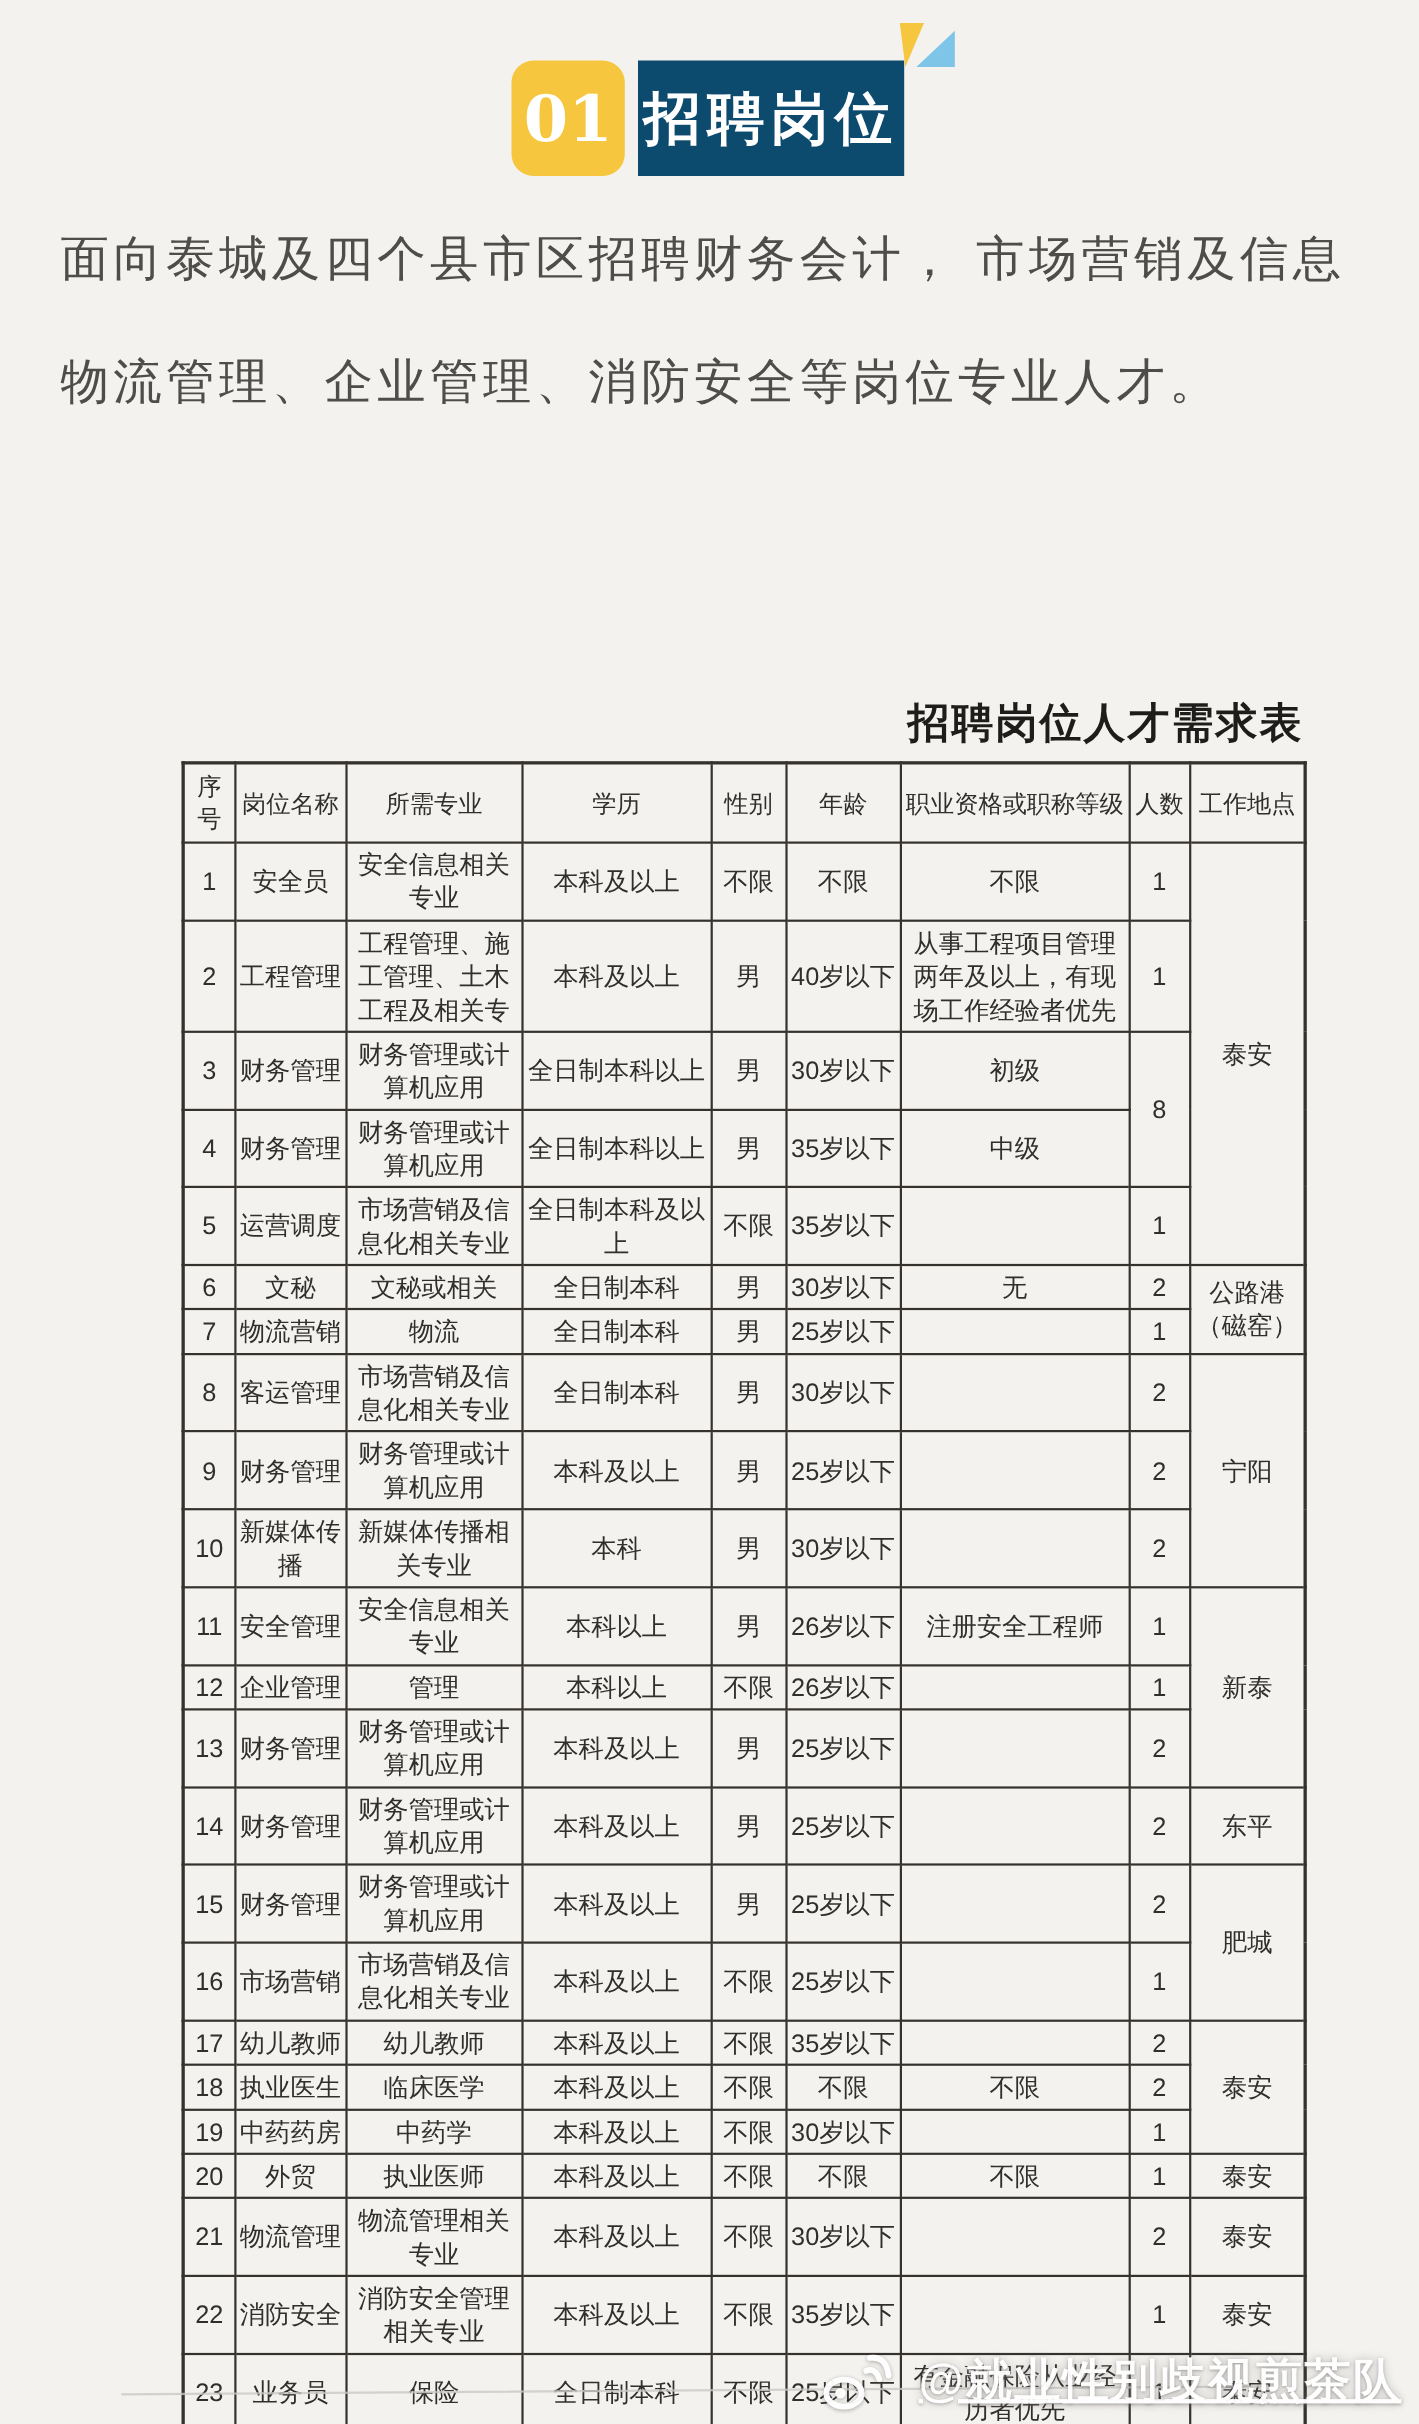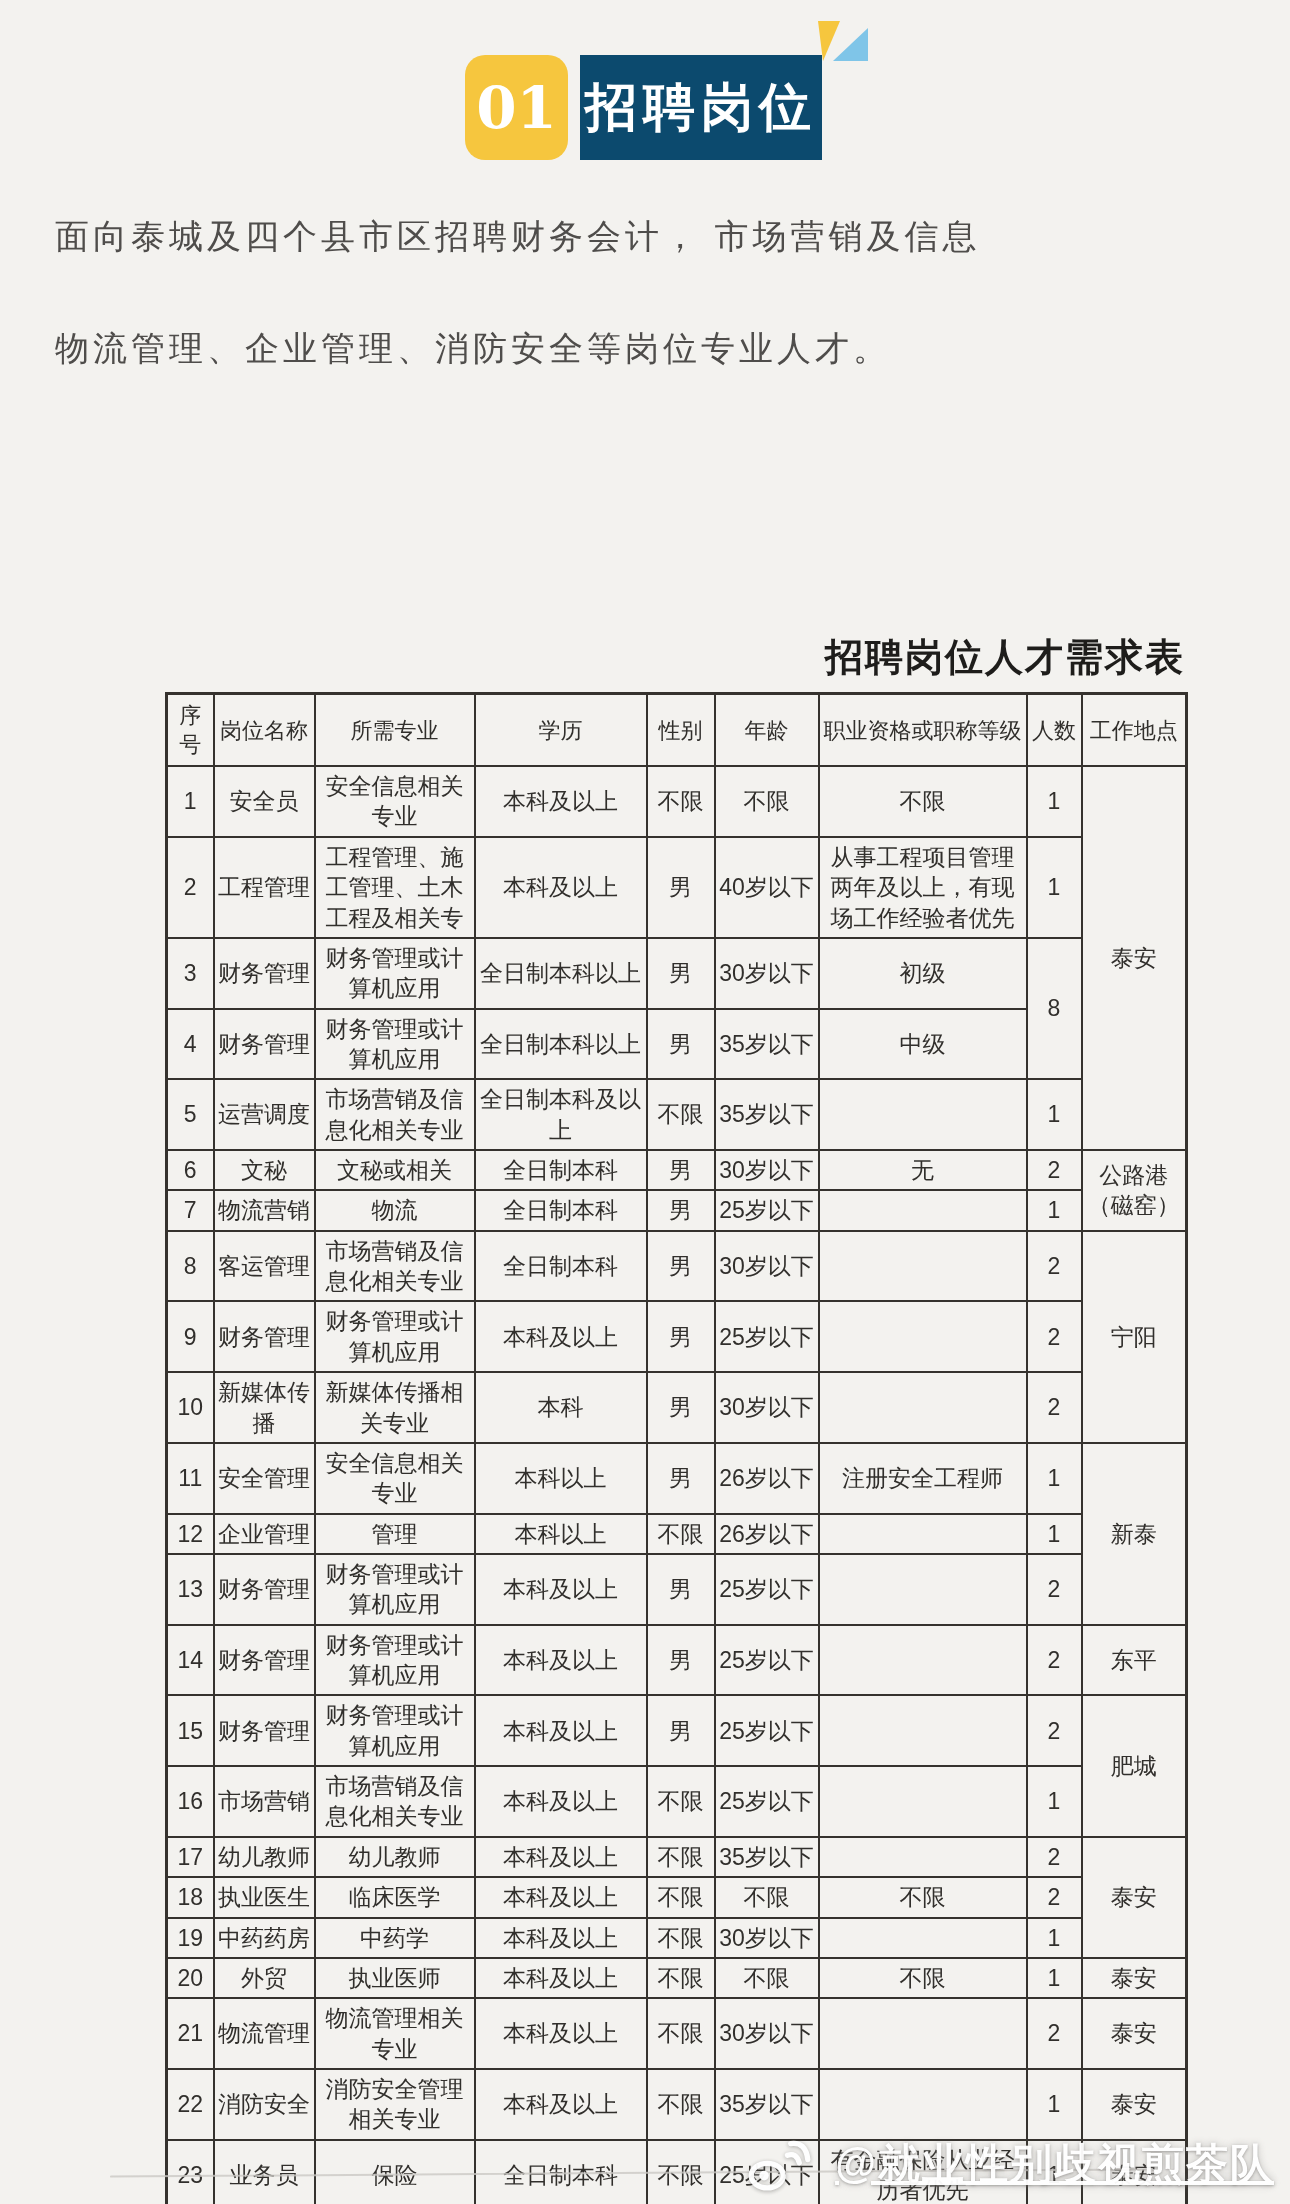--- a/index.html
+++ b/index.html
@@ -9,21 +9,21 @@
   
   .badge{position:absolute;left:465px;top:55px;display:flex;}
   .badge-num{width:103px;height:105px;display:flex;align-items:center;justify-content:center;
     color:#fff;font-family:"DejaVu Serif","Liberation Serif",serif;font-weight:bold;font-size:58px;border-radius:20px;}
   .badge-title{width:242px;height:105px;margin-left:12px;display:flex;align-items:center;justify-content:center;
     color:#fff;font-weight:bold;font-size:52px;letter-spacing:6px;}
   .tri{position:absolute;left:347px;top:-34px;}
 
   
   .intro{position:absolute;left:55px;top:180px;width:1190px;}
-  .intro-line{font-size:34px;line-height:112px;letter-spacing:4px;color:#4f4d4b;white-space:nowrap;}
+  .intro-line{font-size:44px;line-height:112px;letter-spacing:4px;color:#4f4d4b;white-space:nowrap;}
 
   
   .tbl-title{position:absolute;left:165px;top:632px;width:1020px;text-align:right;
     font-size:38px;font-weight:bold;letter-spacing:2px;color:#1e1d1b;}
   table.req{position:absolute;left:165px;top:692px;width:1020px;border-collapse:collapse;table-layout:fixed;
     border:3px solid #35322e;}
   table.req th,table.req td{border:2px solid #35322e;text-align:center;vertical-align:middle;
     padding:4px 2px;font-size:23px;line-height:1.32;color:#312f2c;white-space:pre-line;word-break:break-all;}
   table.req th{font-size:22px;font-weight:normal;padding:6px 1px;}
   col.c0{width:47px}col.c1{width:101px}col.c2{width:160px}col.c3{width:172px}col.c4{width:68px}

